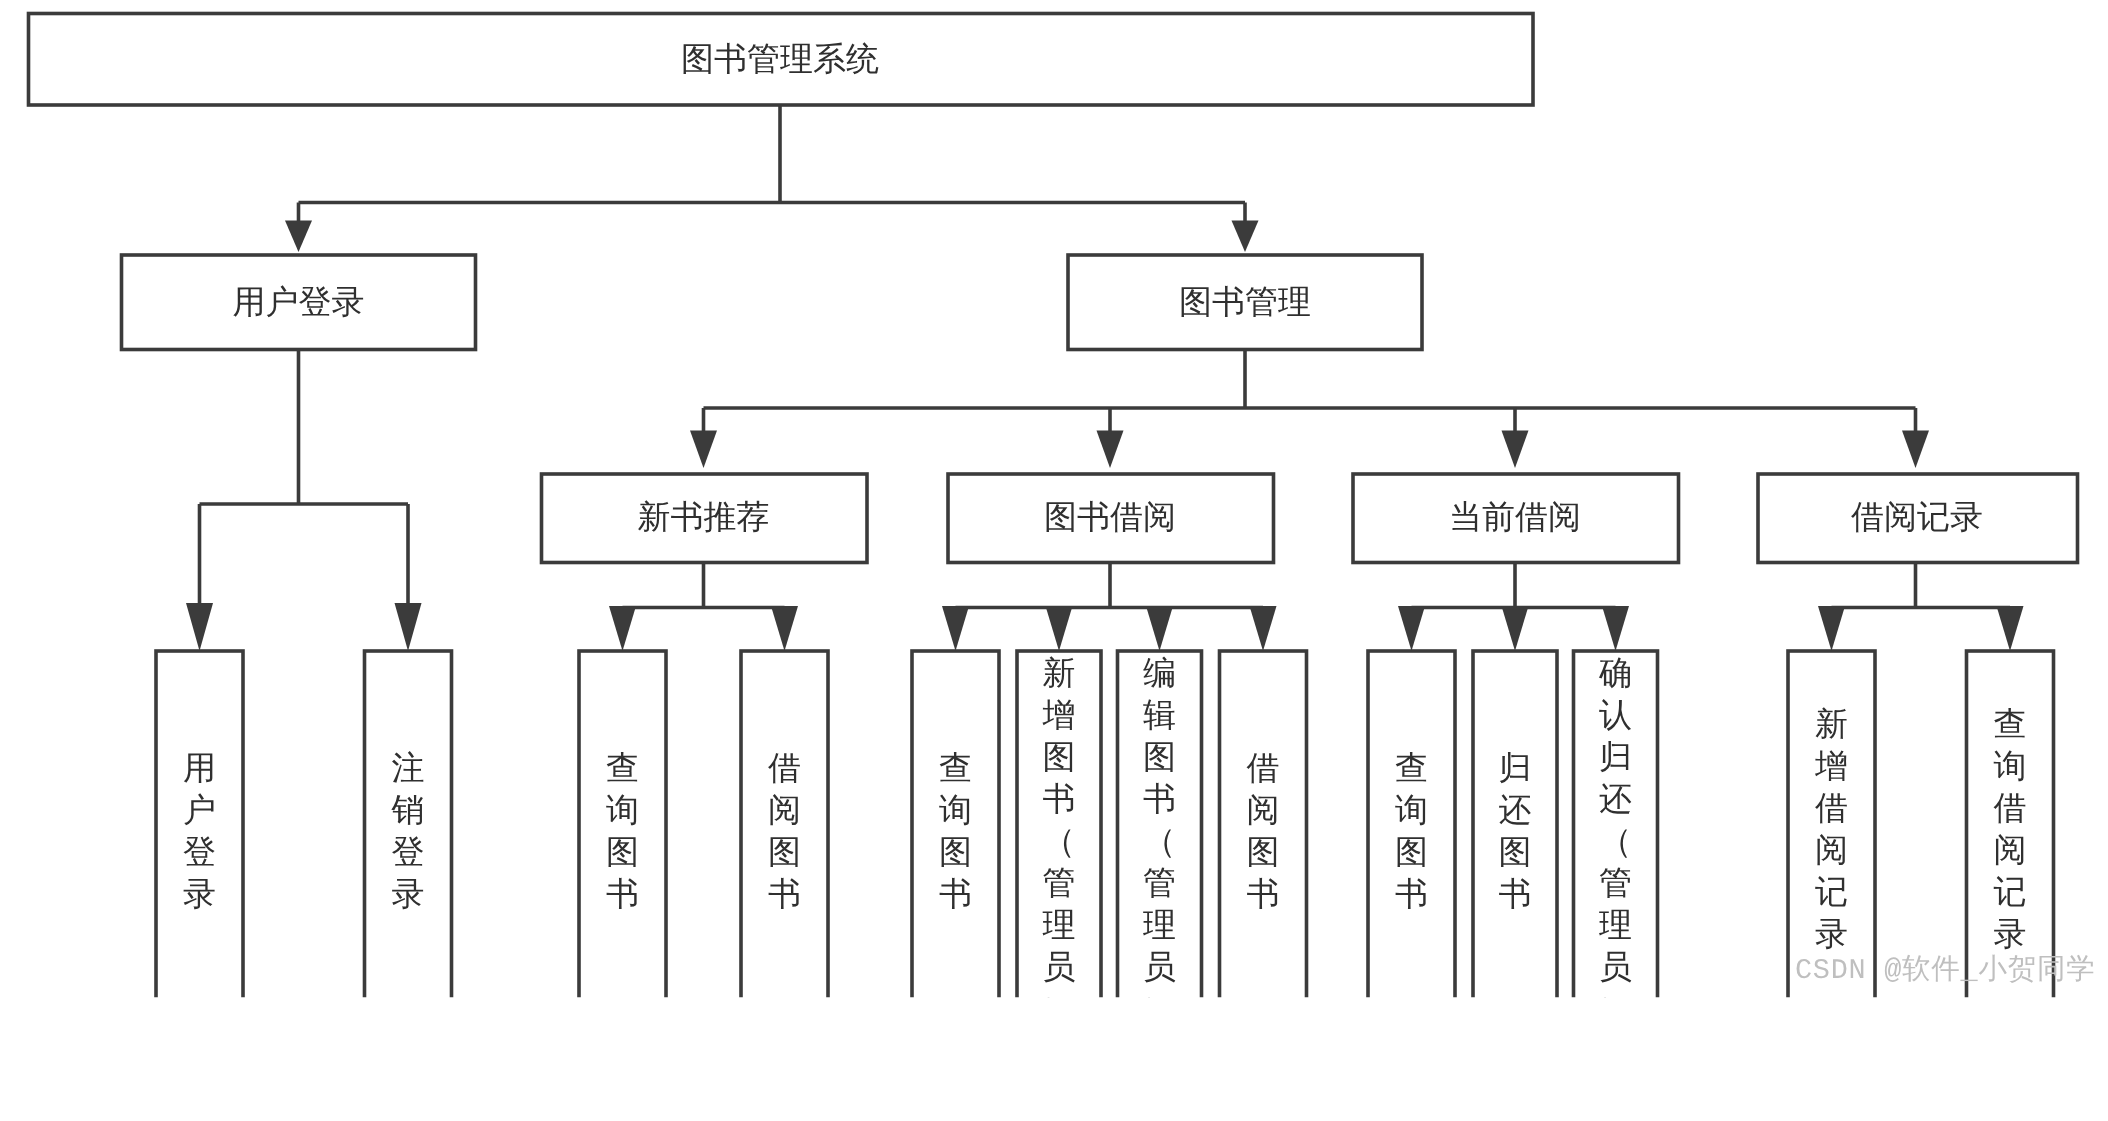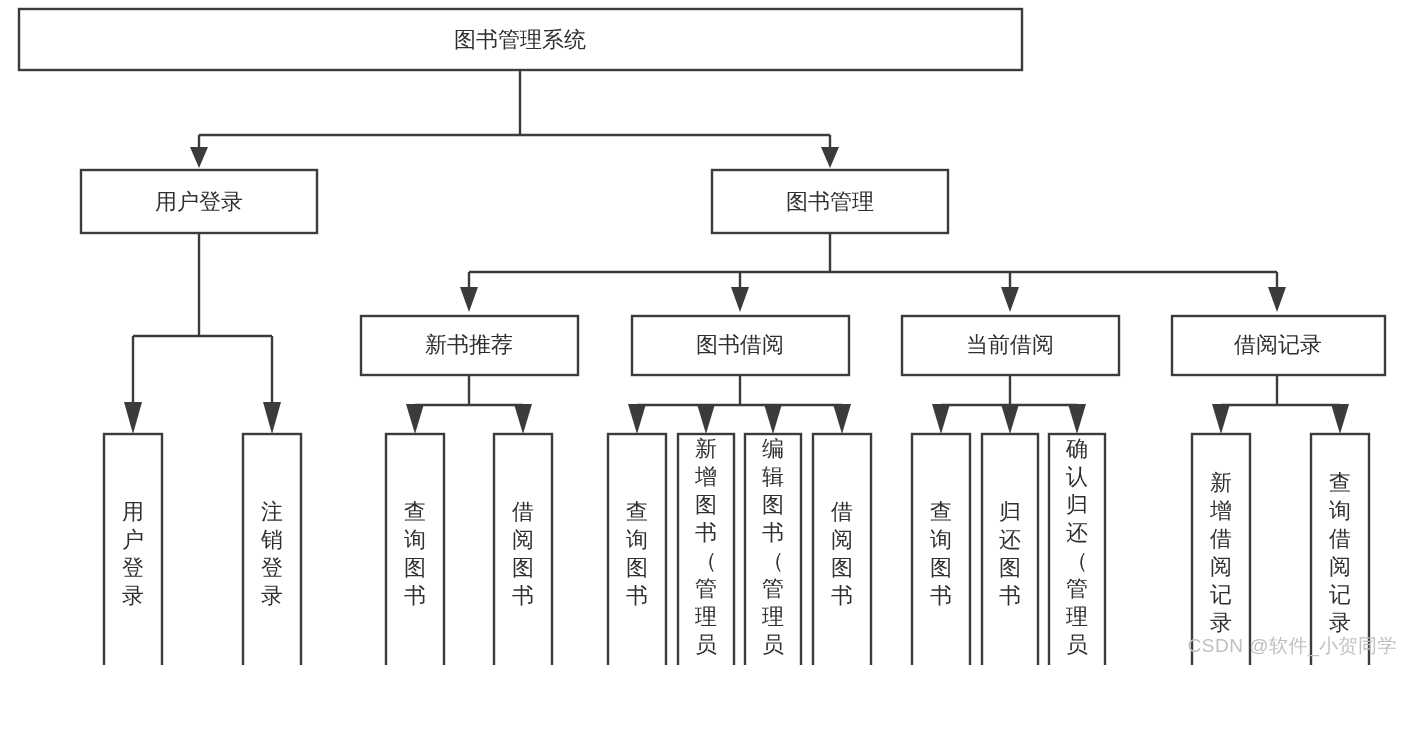--- a/index.html
+++ b/index.html
@@ -52,21 +52,21 @@
     font-family: "Liberation Sans", "DejaVu Sans", sans-serif;
     font-size: 22px;
     text-anchor: middle;
   }
   .watermark {
     position: absolute;
     right: 8px;
     bottom: 6px;
     color: #bfbfbf;
     font-size: 19px;
-    font-family: Liberation Sans, sans-serif;
+    font-family: Liberation Mono, monospace;
     letter-spacing: 0.5px;
     white-space: nowrap;
     user-select: none;
     margin-top: 20px;
   }
 </style>
 </head>
 <body>
 
 <div id="diagram-root">

